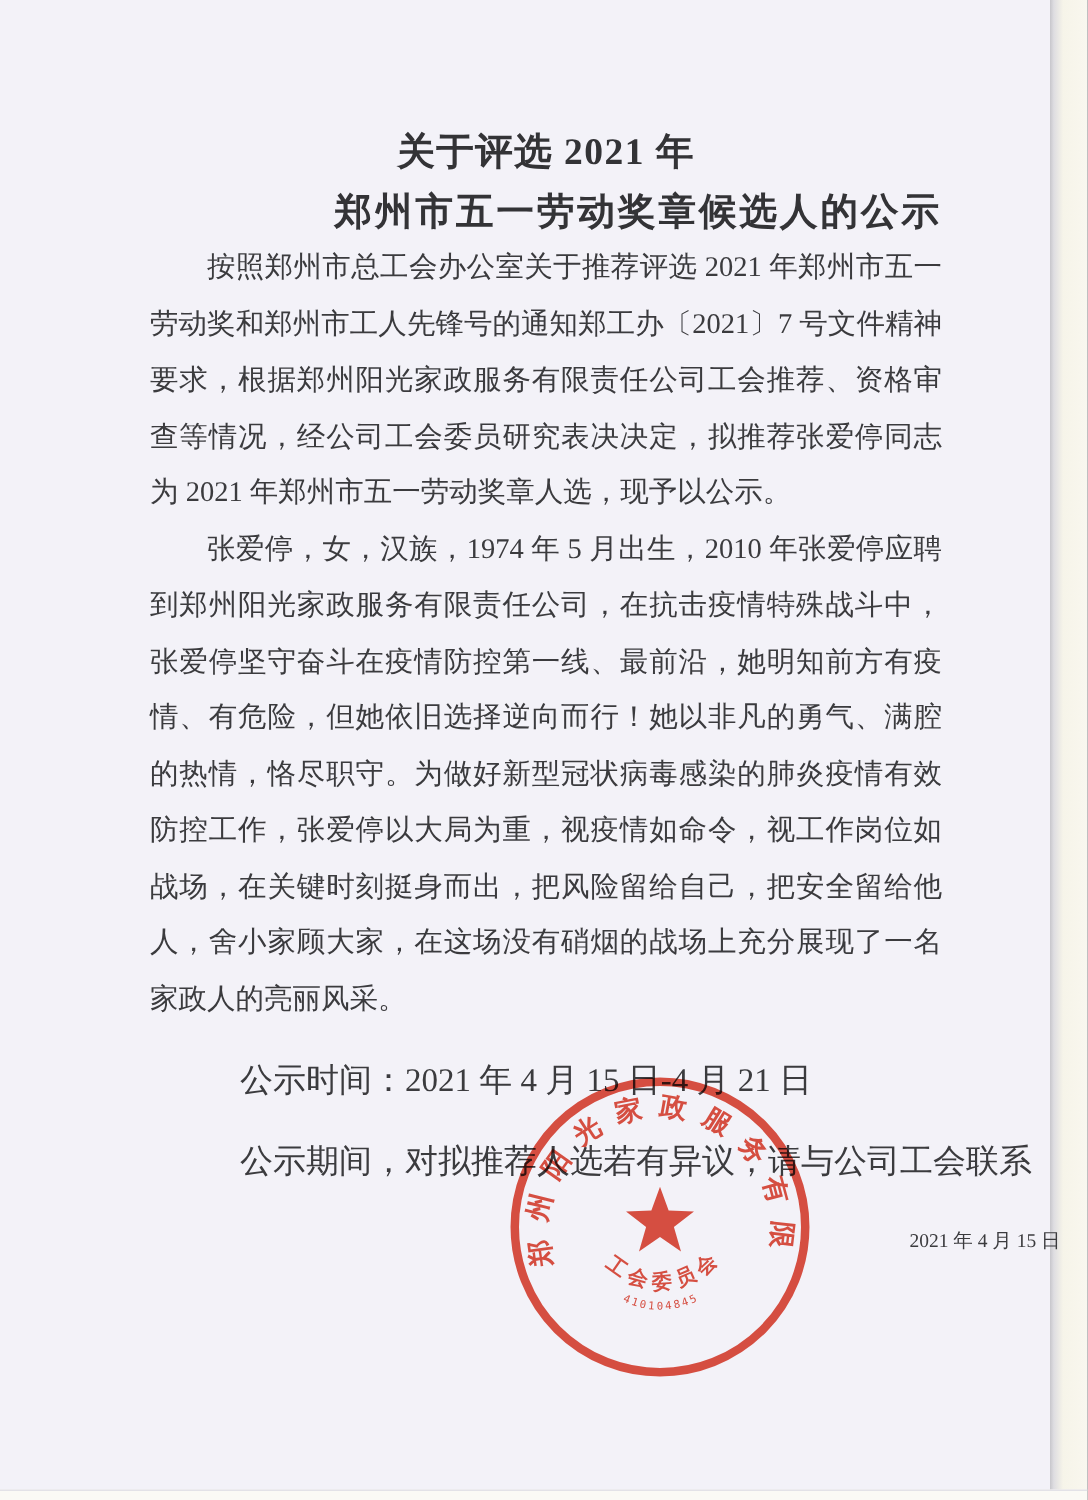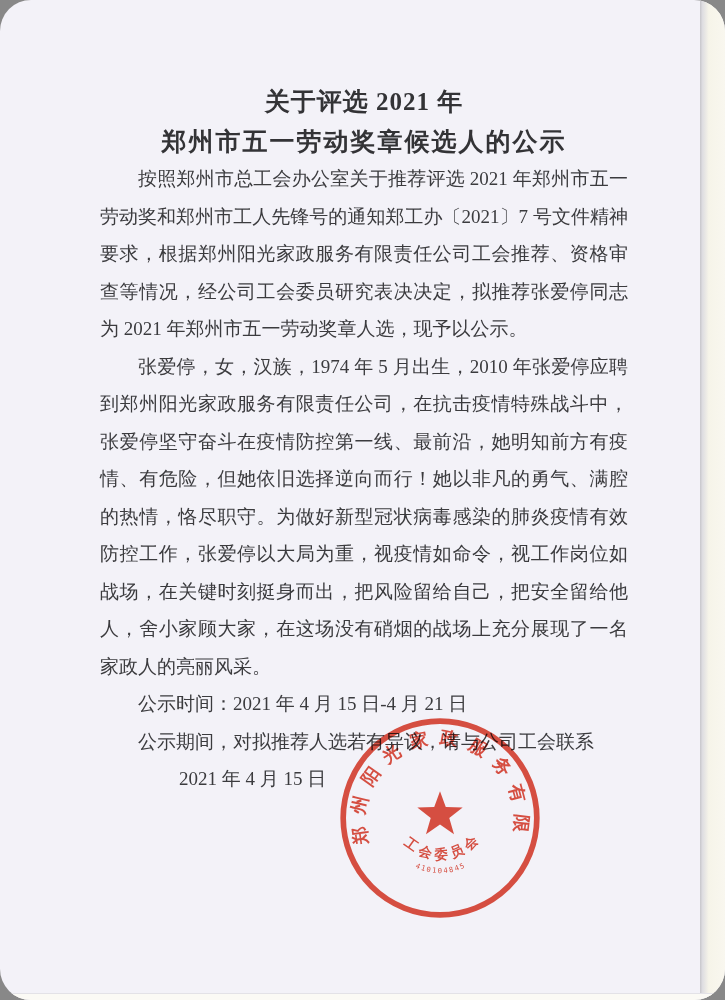--- a/index.html
+++ b/index.html
@@ -4,58 +4,57 @@
 <style>
   html,body { margin:0; padding:0; background:#888; }
   .page {
     position:relative;
     width:725px; height:1000px;
     margin:0 auto;
     background:#f3f2f8;
     font-family:"Liberation Serif","DejaVu Serif",serif;
     color:#3b3b3e;
     overflow:hidden;
-    border-radius:31px;
   }
   
   .scan-edge-right {
     position:absolute; top:0; right:0; width:25px; height:100%;
     background:linear-gradient(90deg,#c7c6cb 0%,#dedde1 10%,#f6f4e9 35%,#f9f7ef 100%);
   }
   .scan-edge-bottom {
     position:absolute; bottom:0; left:0; width:100%; height:6px;
     background:#fbfaf5; border-top:1px solid #e3e2e7;
   }
   .content {
     position:absolute; left:100px; top:84px; width:528px;
   }
   .title-line {
     margin:0; text-align:center;
     font-size:25px; font-weight:bold; line-height:36px;
     color:#333336; letter-spacing:1px;
   }
-  .title-line.second { margin-top:4px; letter-spacing:2px; }
+  .title-line.second { margin-top:4px; letter-spacing:2px;text-align:right; }
   .body-text {
     margin:0; font-size:19px; line-height:37.5px;
     text-align:justify; text-indent:2em;
     color:#3b3b3e;
   }
   .body-text.first { margin-top:0; }
   .info-line {
-    margin:0; font-size:19px; line-height:37.5px;
+    margin:16px; font-size:22px; line-height:37.5px;
     text-indent:2em; color:#3b3b3e; white-space:nowrap;
   }
   .signature-line {
     margin-top:25px; font-size:19px; line-height:37.5px;
     text-align:right; padding-right:20px; white-space:nowrap;
   }
   .date-line {
     position:relative; left:79px;
-    font-size:19px; line-height:37.5px;
-    text-align:left; white-space:nowrap;
+    font-size:13px; line-height:37.5px;
+    text-align:right; white-space:nowrap;
   }
   .seal {
     position:absolute; left:337px; top:715px;
     width:206px; height:206px;
     mix-blend-mode:multiply; opacity:.88;
     pointer-events:none;
   }
   .seal .ring-text { font-family:"Liberation Serif","DejaVu Serif",serif; font-size:17.5px; letter-spacing:10px; font-weight:bold; }
   .seal .inner-text { font-family:"Liberation Serif","DejaVu Serif",serif; font-size:13px; letter-spacing:4px; font-weight:bold; }
   .seal .serial-text { font-family:"DejaVu Sans Mono",monospace; font-size:7px; letter-spacing:1.5px; }

